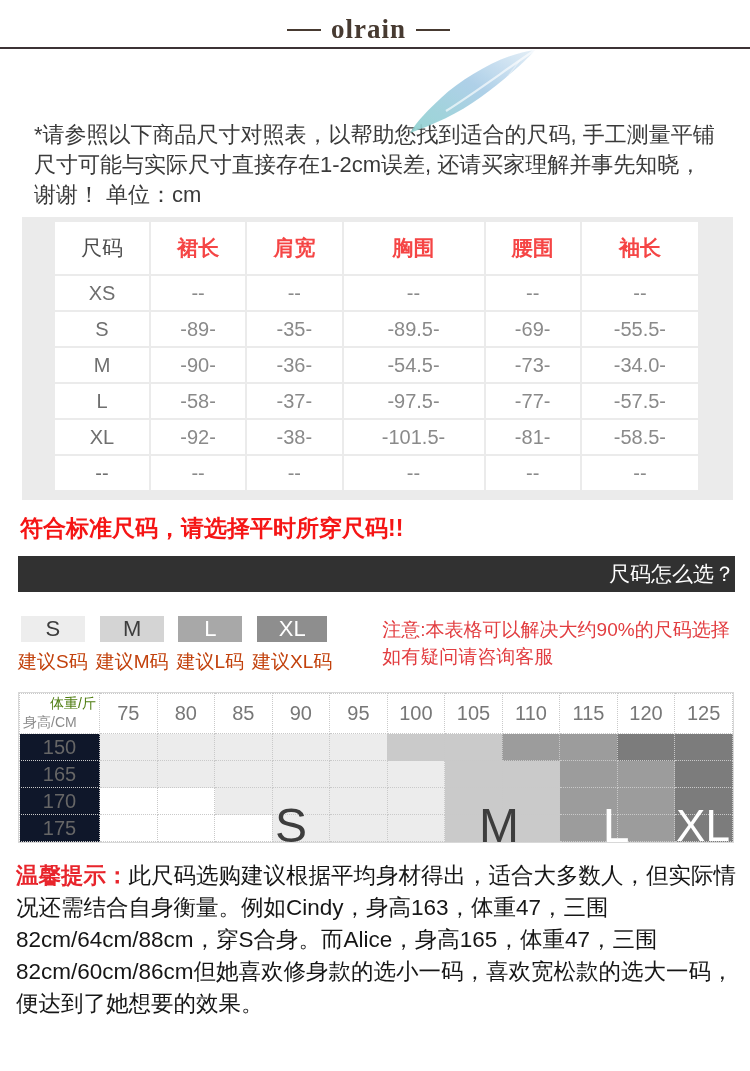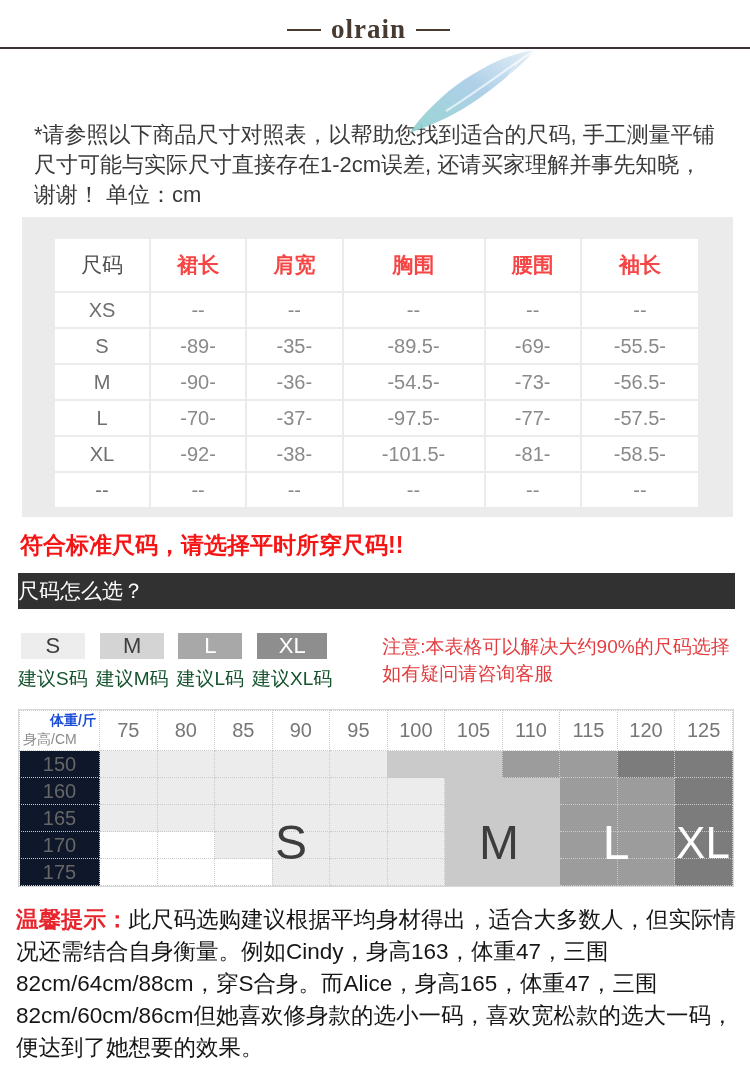--- a/index.html
+++ b/index.html
@@ -14,53 +14,53 @@
   .title-rule{position:absolute;top:47px;left:0;width:750px;border-top:2px solid #3c3335;}
   .title-box{position:absolute;left:285px;top:46px;width:163px;height:42px;background:#fff;border:2px solid #3c3335;
              display:flex;align-items:center;justify-content:center;z-index:2;}
   .title-text{font-size:34px;font-weight:bold;color:#3c3335;letter-spacing:3px;}
   .feather{position:absolute;left:408px;top:48px;z-index:3;opacity:.92;}
 
   
   .intro{margin:8px 28px 0 34px;font-size:22px;line-height:30px;color:#3a3a3a;}
 
   
-  .table-panel{margin:7px 17px 0 22px;background:#ebebeb;padding:20px 33px 8px 31px;}
+  .table-panel{margin:7px 17px 0 22px;background:#ebebeb;padding:3px 33px 8px 31px;}
   table.size{width:100%;border-collapse:separate;border-spacing:2px;}
   table.size td{background:#fff;text-align:center;vertical-align:middle;}
   table.size tr.head td{height:50px;font-size:21px;font-weight:bold;color:#f54545;}
   table.size tr.head td:first-child{color:#4c4c4c;font-weight:normal;}
   table.size tr.body td{height:32px;font-size:20px;color:#8a8a8a;}
   table.size tr.body td:first-child{color:#6f6f6f;}
   table.size td:first-child{width:92px;}
 
   
   .notice{margin:13px 0 0 20px;font-size:23px;font-weight:bold;color:#f51515;}
-  .bar{margin:12px 15px 0 18px;height:36px;background:#313131;display:flex;align-items:center;justify-content:flex-start;}
+  .bar{margin:12px 15px 0 18px;height:36px;background:#313131;display:flex;align-items:center;justify-content:flex-end;}
   .bar-text{color:#ffffff;font-size:21px;}
 
   
   .legend-row{margin:24px 0 0 18px;display:flex;align-items:flex-start;}
   .legend{display:flex;gap:8px;}
   .legend-item{display:flex;flex-direction:column;align-items:center;}
   .legend-block{width:64px;height:26px;display:flex;align-items:center;justify-content:center;
                 font-size:22px;margin-bottom:7px;}
   .legend-block.xl{width:70px;}
-  .legend-label{font-size:19px;color:#14532d;white-space:nowrap;}
+  .legend-label{font-size:19px;color:#c2410c;white-space:nowrap;}
   .note{margin-left:50px;width:355px;font-size:19px;line-height:27px;color:#e23d40;}
 
   
   .matrix-wrap{position:relative;margin:17px 16px 0 18px;border:1px solid #d8d8d8;}
   table.matrix{width:100%;border-collapse:collapse;table-layout:fixed;}
   table.matrix td{border:1px dotted #c9c9c9;text-align:center;vertical-align:middle;padding:0;}
   table.matrix tr.mhead td{height:39px;font-size:20px;color:#777;background:#fff;}
   table.matrix tr.mbody td{height:26px;font-size:20px;color:#666;}
   td.corner{position:relative;background:#fff;
     background-image:linear-gradient(to bottom right,transparent calc(50% - 1px),#b0b0b0 calc(50% - 1px),#b0b0b0 calc(50% + 1px),transparent calc(50% + 1px));}
-  .corner-top{position:absolute;top:1px;right:3px;font-size:14px;color:#1d4ed8;font-weight:bold;}
+  .corner-top{position:absolute;top:1px;right:3px;font-size:14px;color:#4d7c0f;}
   .corner-bottom{position:absolute;bottom:1px;left:3px;font-size:14px;color:#8a8a8a;}
   td.rowhead{width:79px;background:#0f172a;}
   .zone-label{position:absolute;transform:translate(-50%,-50%);font-weight:normal;line-height:1;pointer-events:none;}
 
   
   .tips{margin:17px 10px 0 16px;font-size:22.5px;line-height:32px;color:#161616;}
   .tips .prefix{color:#e8252c;font-weight:bold;}
 </style>
 </head>
 <body>
@@ -116,25 +116,25 @@
             <td>-89.5-</td>
             <td>-69-</td>
             <td>-55.5-</td>
           </tr>
           <tr class="body">
             <td>M</td>
             <td>-90-</td>
             <td>-36-</td>
             <td>-54.5-</td>
             <td>-73-</td>
-            <td>-56.5-</td>
+            <td>-34.0-</td>
           </tr>
           <tr class="body">
             <td>L</td>
-            <td>-70-</td>
+            <td>-58-</td>
             <td>-37-</td>
             <td>-97.5-</td>
             <td>-77-</td>
             <td>-57.5-</td>
           </tr>
           <tr class="body">
             <td>XL</td>
             <td>-92-</td>
             <td>-38-</td>
             <td>-101.5-</td>
@@ -212,34 +212,20 @@
             <td style="background: rgb(236, 236, 236);"></td>
             <td style="background: rgb(236, 236, 236);"></td>
             <td style="background: rgb(202, 202, 202);"></td>
             <td style="background: rgb(202, 202, 202);"></td>
             <td style="background: rgb(156, 156, 156);"></td>
             <td style="background: rgb(156, 156, 156);"></td>
             <td style="background: rgb(124, 124, 124);"></td>
             <td style="background: rgb(124, 124, 124);"></td>
           </tr>
           <tr class="mbody">
-            <td class="rowhead">160</td>
-            <td style="background: rgb(236, 236, 236);"></td>
-            <td style="background: rgb(236, 236, 236);"></td>
-            <td style="background: rgb(236, 236, 236);"></td>
-            <td style="background: rgb(236, 236, 236);"></td>
-            <td style="background: rgb(236, 236, 236);"></td>
-            <td style="background: rgb(236, 236, 236);"></td>
-            <td style="background: rgb(202, 202, 202);"></td>
-            <td style="background: rgb(202, 202, 202);"></td>
-            <td style="background: rgb(156, 156, 156);"></td>
-            <td style="background: rgb(156, 156, 156);"></td>
-            <td style="background: rgb(124, 124, 124);"></td>
-          </tr>
-          <tr class="mbody">
             <td class="rowhead">165</td>
             <td style="background: rgb(236, 236, 236);"></td>
             <td style="background: rgb(236, 236, 236);"></td>
             <td style="background: rgb(236, 236, 236);"></td>
             <td style="background: rgb(236, 236, 236);"></td>
             <td style="background: rgb(236, 236, 236);"></td>
             <td style="background: rgb(236, 236, 236);"></td>
             <td style="background: rgb(202, 202, 202);"></td>
             <td style="background: rgb(202, 202, 202);"></td>
             <td style="background: rgb(156, 156, 156);"></td>

